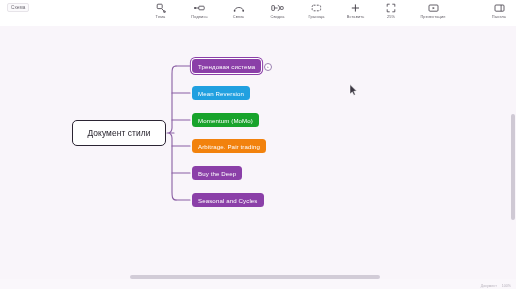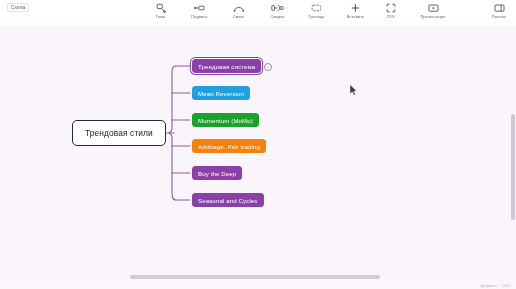--- a/index.html
+++ b/index.html
@@ -239,21 +239,21 @@
       <path d="M172 67 H190" stroke="#8a5fa3" stroke-width="1.1" fill="none" stroke-linecap="round"></path>
       <path d="M172 94 H190" stroke="#8a5fa3" stroke-width="1.1" fill="none" stroke-linecap="round"></path>
       <path d="M172 120 H190" stroke="#8a5fa3" stroke-width="1.1" fill="none" stroke-linecap="round"></path>
       <path d="M172 147 H190" stroke="#8a5fa3" stroke-width="1.1" fill="none" stroke-linecap="round"></path>
       <path d="M176 174 H190" stroke="#8a5fa3" stroke-width="1.1" fill="none" stroke-linecap="round"></path>
     </svg>
 
     <div class="nodes-layer">
 
       <div class="root-node">
-        <span>Трендовая стили</span>
+        <span>Документ стили</span>
       </div>
 
       <div class="child selected" style="top:33px;background:#8b3fa8;">
         <span>Трендовая система</span>
       </div>
       <div class="node-badge" style="left:264px;top:37px;">+</div>
 
       <div class="child" style="top:60px;background:#21a0e0;">
         <span>Mean Reversion</span>
       </div>

